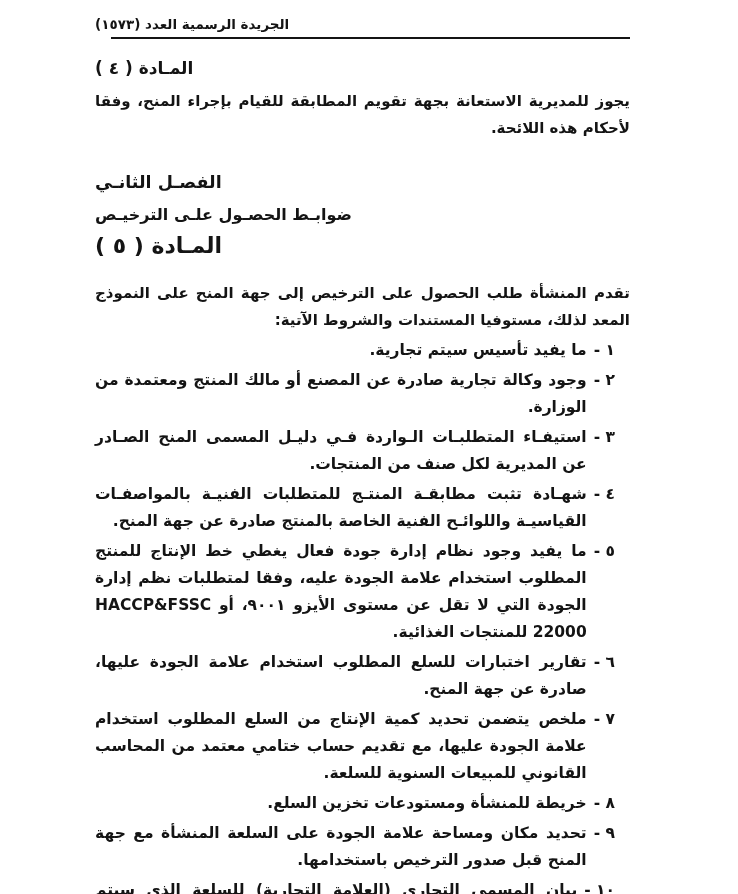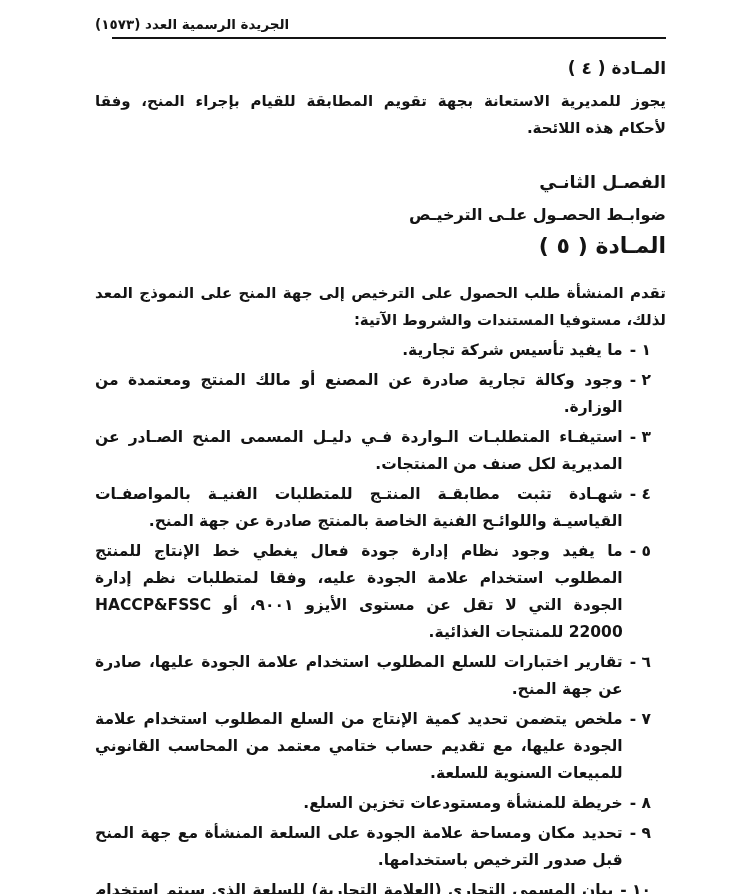--- a/index.html
+++ b/index.html
@@ -6,41 +6,41 @@
     margin: 0;
     padding: 0;
     background: #ffffff;
   }
   .page {
     position: relative;
     width: 738px;
     height: 894px;
     background: #ffffff;
     box-sizing: border-box;
-    padding: 14px 72px 0 95px;
+    padding: 14px 108px 0 95px;
     direction: rtl;
     font-family: "DejaVu Sans", sans-serif;
     color: #141414;
     font-weight: 700;
     overflow: hidden;
   }
   .page-header {
     text-align: left;
     font-size: 13.5px;
     line-height: 20px;
     letter-spacing: 0;
   }
   .header-rule {
     height: 2px;
     background: #141414;
     margin-top: 3px;
     width: 97%;
   }
   .h-center {
-    text-align: right;
+    text-align: left;
     margin: 0;
   }
   .article-heading {
     font-size: 17px;
     margin: 17px 0 0 0;
     line-height: 24px;
   }
   .body-par {
     font-size: 15px;
     line-height: 27px;
@@ -114,21 +114,21 @@
     <h1 class="h-center chapter-subtitle">ضوابـط الحصـول علـى الترخيـص</h1>
 
     <h2 class="h-center article5-heading">المـادة ( ٥ )</h2>
 
     <p class="body-par intro-par">تقدم المنشأة طلب الحصول على الترخيص إلى جهة المنح على النموذج المعد لذلك، مستوفيا المستندات والشروط الآتية:</p>
 
     <div class="items">
 
       <div class="item">
         <span class="num">١ -</span>
-        <span class="txt">ما يفيد تأسيس شركة تجارية.</span>
+        <span class="txt">ما يفيد تأسيس سيتم تجارية.</span>
       </div>
 
       <div class="item">
         <span class="num">٢ -</span>
         <span class="txt">وجود وكالة تجارية صادرة عن المصنع أو مالك المنتج ومعتمدة من الوزارة.</span>
       </div>
 
       <div class="item">
         <span class="num">٣ -</span>
         <span class="txt">استيفـاء المتطلبـات الـواردة فـي دليـل المسمى المنح الصـادر عن المديرية لكل صنف من المنتجات.</span>

